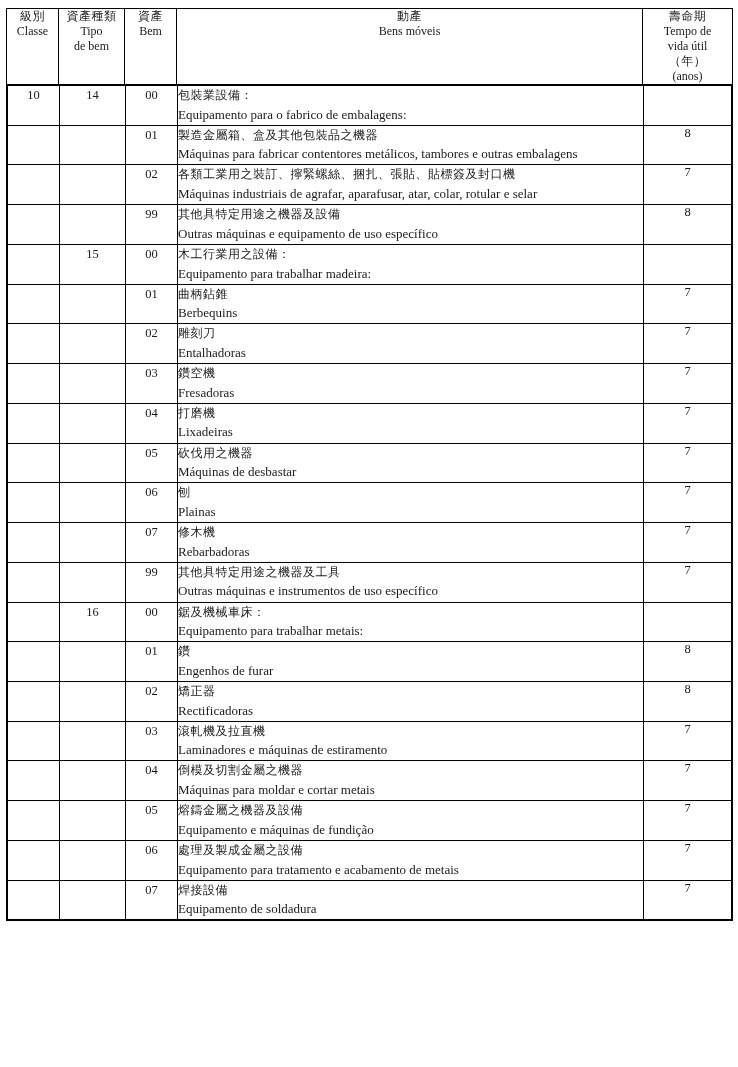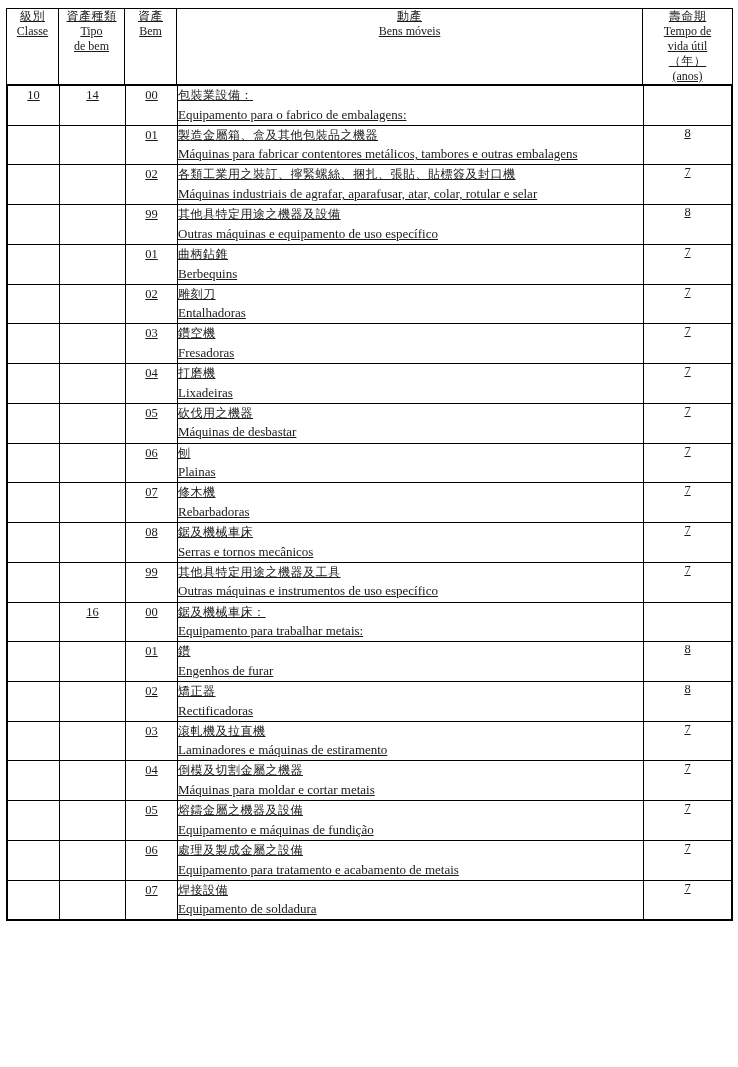--- a/index.html
+++ b/index.html
@@ -12,21 +12,20 @@
     height: 1067px;
     font-family: "Liberation Serif", "DejaVu Serif", serif;
     color: #1a1a1a;
   }
   .page {
     position: relative;
     width: 738px;
     height: 1067px;
     box-sizing: border-box;
     padding: 8px 6px 0 6px;
-    text-decoration: underline;
   }
   table.sheet {
     border-collapse: collapse;
     width: 726px;
     table-layout: fixed;
     font-size: 12.5px;
   }
   table.sheet td, table.sheet th {
     border: 1px solid #000;
     vertical-align: top;
@@ -175,20 +174,30 @@
                   <td class="cell-center"></td>
                   <td class="cell-center"></td>
                   <td class="cell-center">99</td>
                   <td class="cell-desc">
                     <div class="line-cjk">其他具特定用途之機器及設備</div>
                     <div class="line-pt">Outras máquinas e equipamento de uso específico</div>
                   </td>
                   <td class="vida">8</td>
                 </tr>
                 <tr>
+                  <td class="cell-center pad-top"></td>
+                  <td class="cell-center pad-top">15</td>
+                  <td class="cell-center pad-top">00</td>
+                  <td class="cell-desc pad-top">
+                    <div class="line-cjk">木工行業用之設備：</div>
+                    <div class="line-pt">Equipamento para trabalhar madeira:</div>
+                  </td>
+                  <td class="vida pad-top"></td>
+                </tr>
+                <tr>
                   <td class="cell-center"></td>
                   <td class="cell-center"></td>
                   <td class="cell-center">01</td>
                   <td class="cell-desc">
                     <div class="line-cjk">曲柄鉆錐</div>
                     <div class="line-pt">Berbequins</div>
                   </td>
                   <td class="vida">7</td>
                 </tr>
                 <tr>
@@ -241,30 +250,20 @@
                   </td>
                   <td class="vida">7</td>
                 </tr>
                 <tr>
                   <td class="cell-center"></td>
                   <td class="cell-center"></td>
                   <td class="cell-center">07</td>
                   <td class="cell-desc">
                     <div class="line-cjk">修木機</div>
                     <div class="line-pt">Rebarbadoras</div>
-                  </td>
-                  <td class="vida">7</td>
-                </tr>
-                <tr>
-                  <td class="cell-center"></td>
-                  <td class="cell-center"></td>
-                  <td class="cell-center">08</td>
-                  <td class="cell-desc">
-                    <div class="line-cjk">鋸及機械車床</div>
-                    <div class="line-pt">Serras e tornos mecânicos</div>
                   </td>
                   <td class="vida">7</td>
                 </tr>
                 <tr>
                   <td class="cell-center"></td>
                   <td class="cell-center"></td>
                   <td class="cell-center">99</td>
                   <td class="cell-desc">
                     <div class="line-cjk">其他具特定用途之機器及工具</div>
                     <div class="line-pt">Outras máquinas e instrumentos de uso específico</div>

